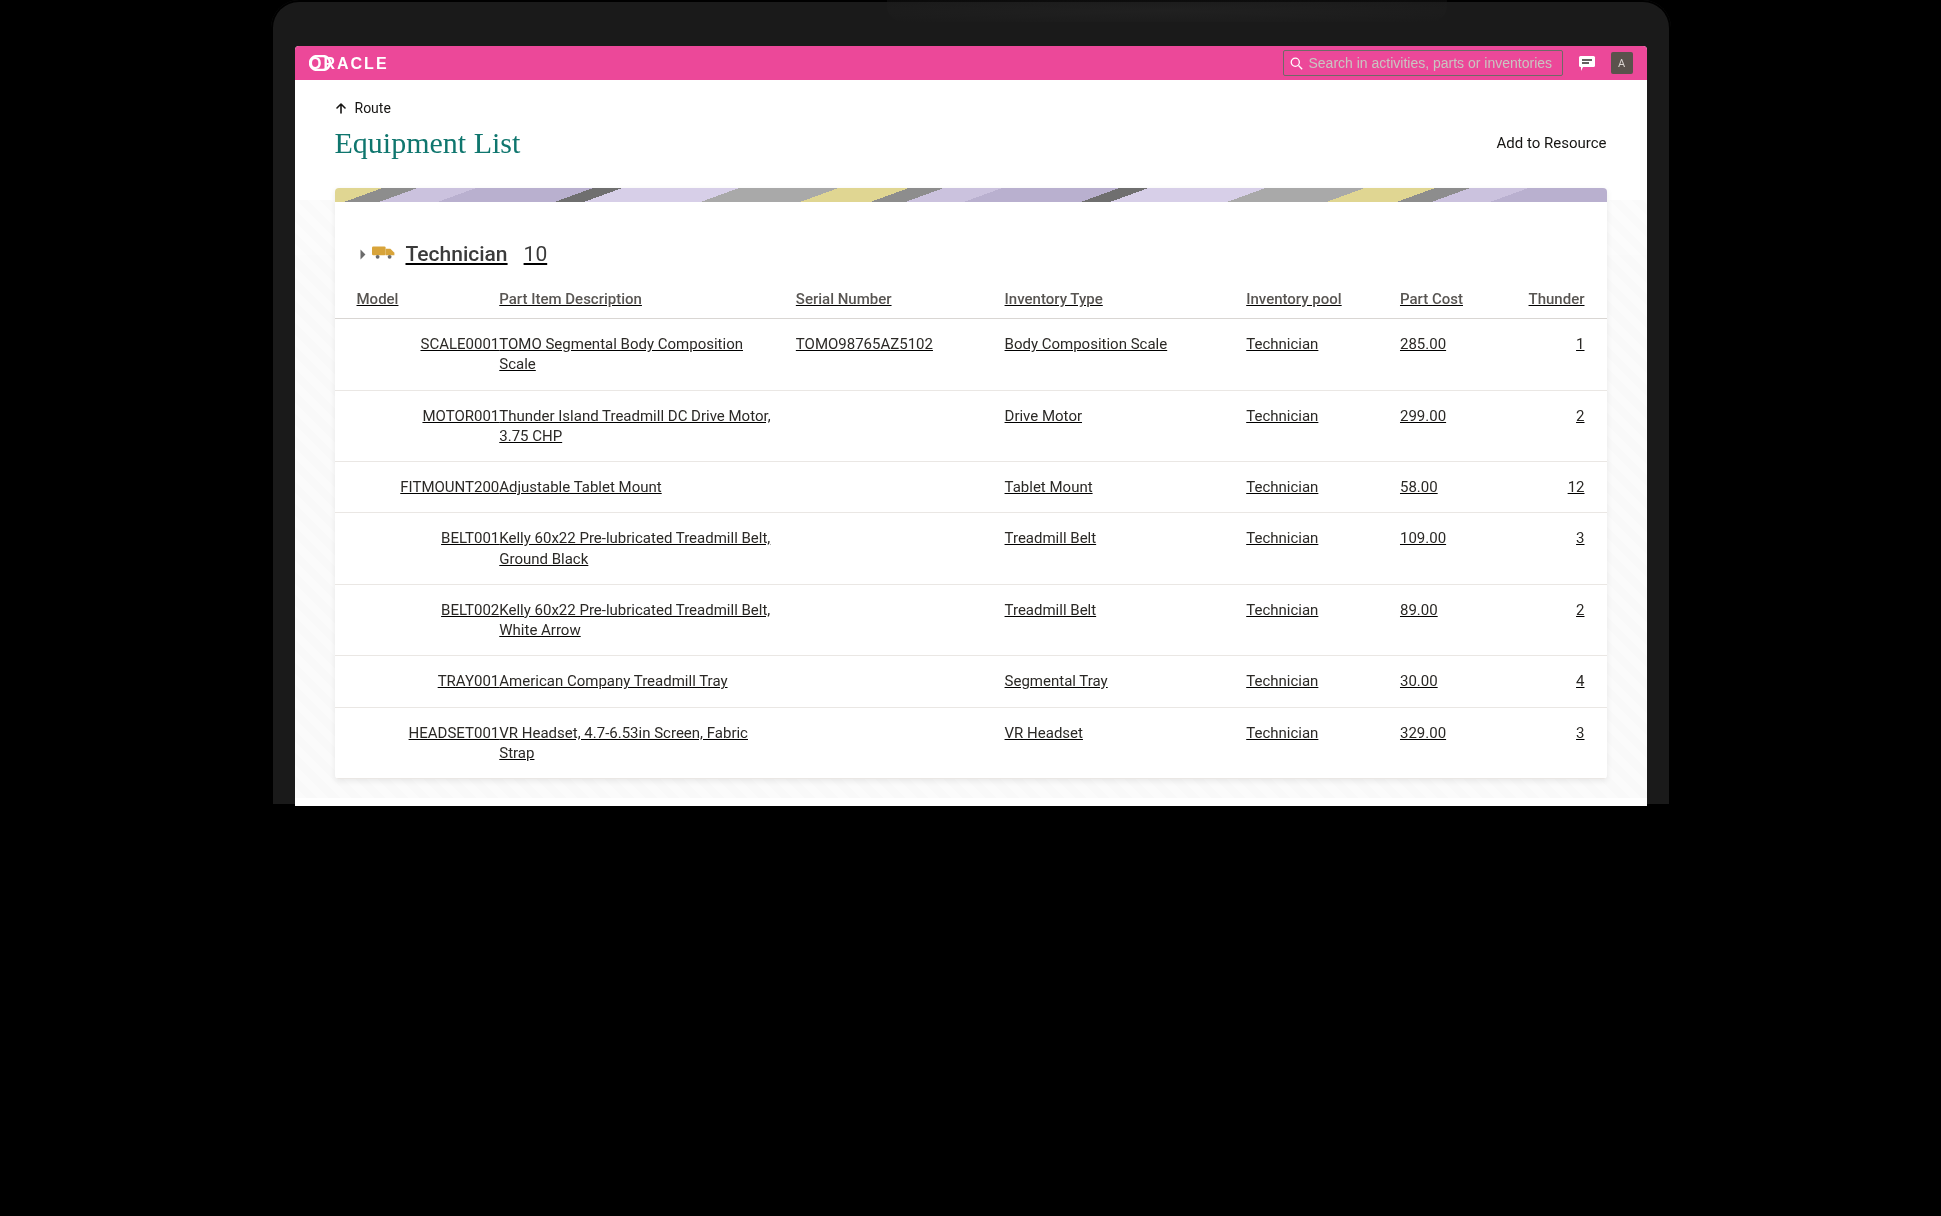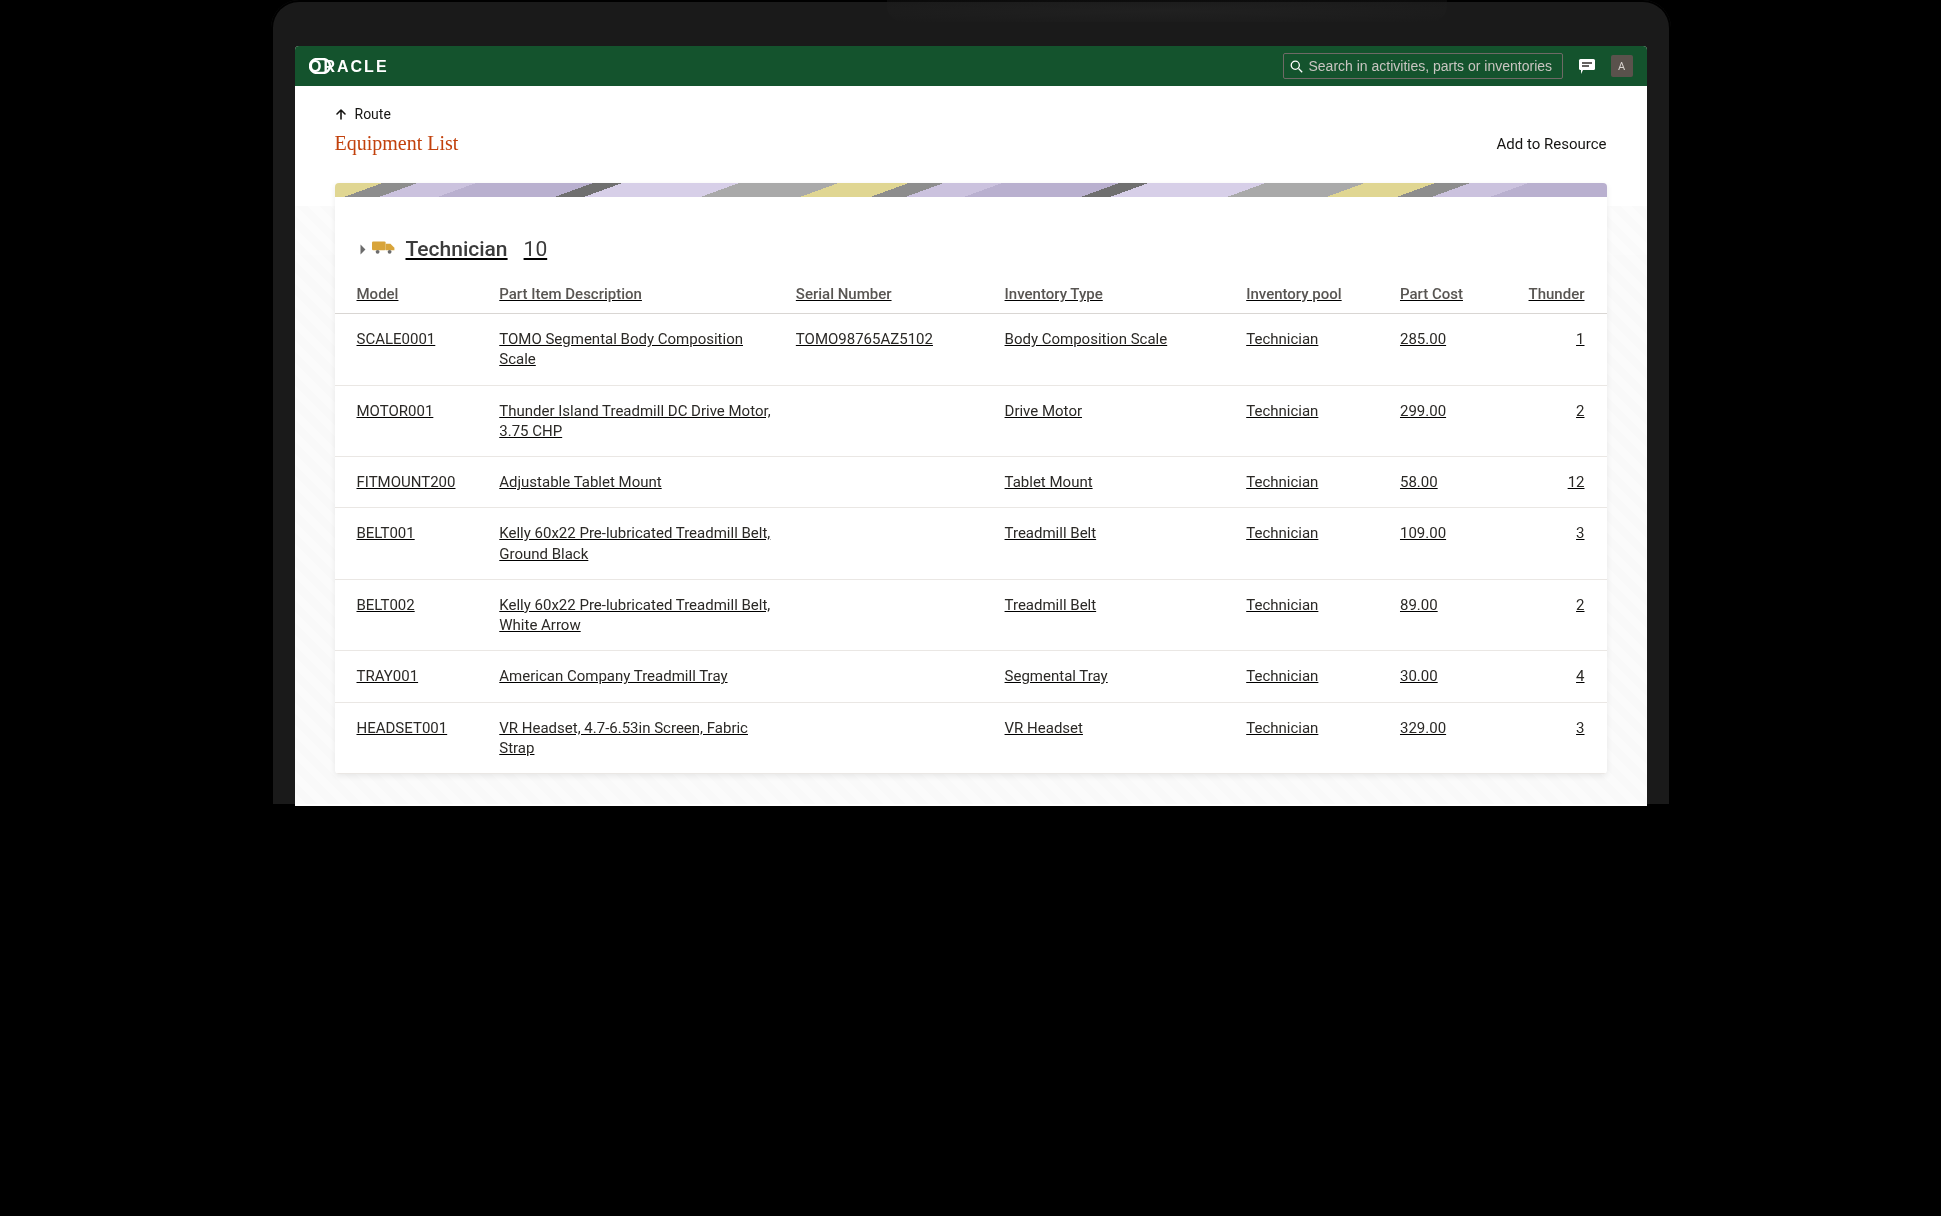--- a/index.html
+++ b/index.html
@@ -35,22 +35,22 @@
   }
   .screen {
     background: #fff;
     border-radius: 4px 4px 0 0;
     overflow: hidden;
     height: 760px;
     position: relative;
   }
   
   .topbar {
-    background: #14532d;
-    height: 40px;
+    background: #ec4899;
+    height: 34px;
     display: flex;
     align-items: center;
     padding: 0 14px;
     gap: 12px;
   }
   .logo {
     color: #fff;
     font-family: Georgia, serif;
     font-size: 22px;
     letter-spacing: 3px;
@@ -134,23 +134,23 @@
   .breadcrumb svg { width: 12px; height: 12px; }
 
   .title-row {
     display: flex;
     align-items: center;
     justify-content: space-between;
     padding: 10px 40px 28px;
   }
   .page-title {
     font-family: Georgia, "Times New Roman", serif;
-    font-size: 20px;
+    font-size: 30px;
     font-weight: 500;
-    color: #c2410c;
+    color: #0f766e;
   }
   .add-resource {
     font-size: 15px;
     color: #161513;
     cursor: pointer;
   }
 
   
   .card {
     margin: 0 40px;
@@ -210,21 +210,21 @@
   }
   .tbl td {
     padding: 15px 0;
     border-bottom: 1px solid #eae7e4;
     vertical-align: top;
     line-height: 1.35;
   }
   .tbl th:first-child, .tbl td:first-child { padding-left: 22px; }
   .tbl th:last-child, .tbl td:last-child { padding-right: 22px; text-align: right; }
 
-  .col-model { width: 150px; }
+  .col-model { width: 150px; text-align: right; }
   .col-desc  { width: 270px; padding-right: 20px !important; }
   .col-serial{ width: 190px; }
   .col-itype { width: 220px; }
   .col-pool  { width: 140px; }
   .col-cost  { width: 110px; }
   .col-qty   { width: 70px; text-align: right; }
 </style>
 </head>
 <body>
 

